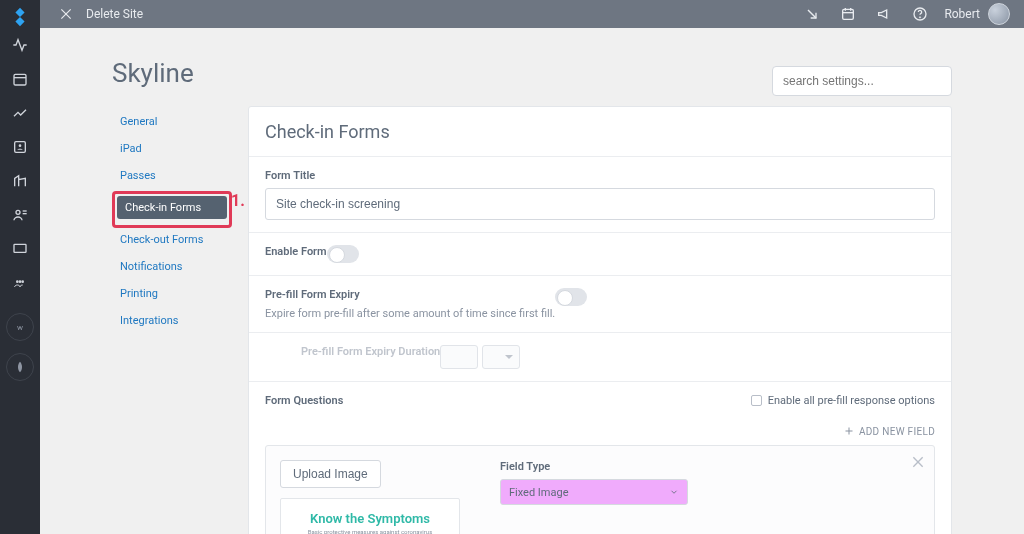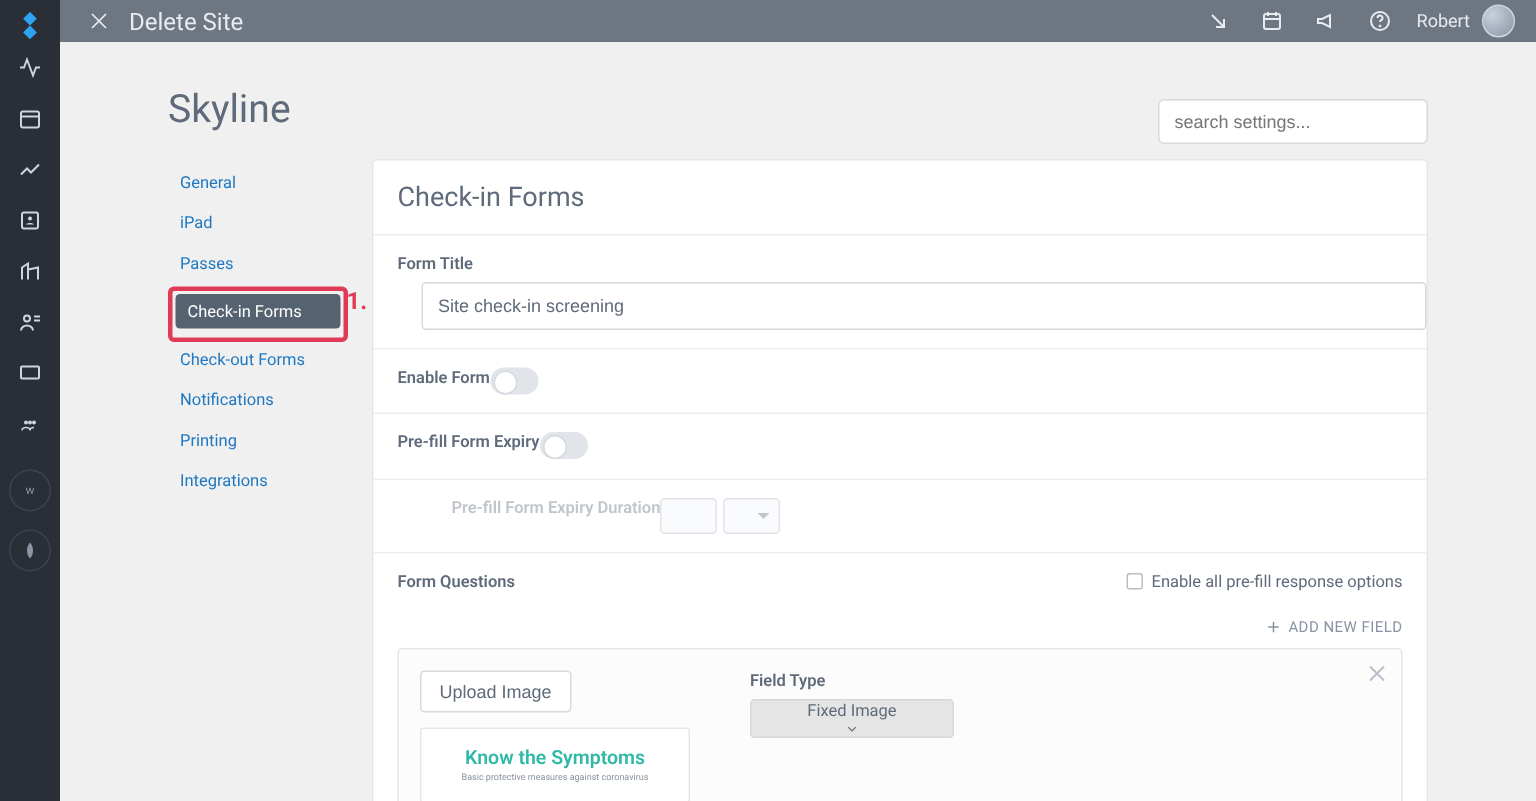--- a/index.html
+++ b/index.html
@@ -12,21 +12,21 @@
   .rail .rail-icon { width: 40px; height: 34px; display: flex; align-items: center; justify-content: center; color: #d0d4db; cursor: pointer; }
   .rail .rail-icon svg { width: 16px; height: 16px; fill: currentColor; }
   .rail .rail-top svg { width: 22px; height: 22px; }
   .rail .rail-sep { flex: 0 0 1px; width: 26px; background: transparent; margin-top: 6px; }
   .rail .rail-circle { border: 1px solid #3e434c; border-radius: 50%; width: 28px; height: 28px; display: flex; align-items: center; justify-content: center; margin: 6px 0; }
 
   
   .topbar { position: fixed; top: 0; left: 40px; right: 0; height: 28px; background: #6e7682; display: flex; align-items: center; color: #e8ebef; padding-left: 16px; padding-right: 14px; font-size: 12px; z-index: 15; }
   .topbar .close-x { display: inline-flex; width: 20px; height: 20px; align-items: center; justify-content: center; cursor: pointer; }
   .topbar .close-x svg { width: 14px; height: 14px; stroke: #e8ebef; }
-  .topbar .top-action { margin-left: 10px; font-size: 16px; color: #e8ebef; cursor: pointer; }
+  .topbar .top-action { margin-left: 10px; font-size: 12px; color: #e8ebef; cursor: pointer; }
   .topbar .spacer { flex: 1; }
   .topbar .tb-icon { width: 24px; height: 24px; display: inline-flex; align-items: center; justify-content: center; margin-left: 12px; cursor: pointer; color: #e8ebef; }
   .topbar .tb-icon svg { width: 16px; height: 16px; stroke: currentColor; fill: none; }
   .topbar .user-name { margin-left: 12px; font-size: 12px; }
   .topbar .avatar { width: 22px; height: 22px; border-radius: 50%; background: radial-gradient(circle at 30% 30%, #c9d1dc, #8893a3); margin-left: 8px; border: 1px solid #cfd5dd; }
 
   
   .page { position: absolute; top: 28px; left: 40px; right: 0; bottom: 0; background: #f0f0f0; overflow: auto; }
   .page-inner { width: 840px; margin: 0 auto; padding: 22px 0 20px 0; }
   .head-row { display: flex; align-items: center; justify-content: space-between; margin-bottom: 10px; }
@@ -38,21 +38,21 @@
   .sn-item { display: block; font-size: 11px; color: #1f78c1; text-decoration: none; padding: 5px 8px; margin-bottom: 4px; border-radius: 3px; cursor: pointer; }
   .sn-item.active { background: #556270; color: #fff; }
   .sn-wrap { position: relative; padding: 2px; }
   .sn-wrap.highlighted { border: 3px solid #e03a57; border-radius: 4px; }
   .annot { position: absolute; left: 116px; top: -3px; color: #e03a57; font-weight: bold; font-size: 16px; }
 
   .panel { flex: 1; background: #fff; border: 1px solid #e3e6ea; border-radius: 3px; min-width: 0; }
   .panel-title { font-size: 18px; color: #5f6b7a; padding: 14px 16px; font-weight: 400; }
   .p-section { border-top: 1px solid #ebedf0; padding: 12px 16px; }
   .label { font-size: 11px; color: #5f6b7a; font-weight: 600; margin-bottom: 6px; display: block; }
-  .text-input { width: 100%; height: 32px; border: 1px solid #d5d9df; border-radius: 3px; padding: 0 10px; font-size: 12px; color: #5f6b7a; margin-left: 16px; }
+  .text-input { width: 100%; height: 32px; border: 1px solid #d5d9df; border-radius: 3px; padding: 0 10px; font-size: 12px; color: #5f6b7a; }
   .row-flex { display: flex; align-items: flex-start; }
   .sub { font-size: 11px; color: #8a93a1; margin-top: 2px; }
   .muted .label, .muted .sub { color: #c0c5cd; padding-left: 36px; }
   .toggle { width: 32px; height: 18px; border-radius: 10px; background: #e1e4e9; position: relative; cursor: pointer; flex: none; }
   .toggle::after { content: ""; position: absolute; top: 2px; left: 2px; width: 14px; height: 14px; border-radius: 50%; background: #fff; border: 1px solid #d5d9df; }
   .num-inputs { display: flex; gap: 4px; }
   .ni { width: 38px; height: 24px; border: 1px solid #e1e4e9; background: #fafbfc; border-radius: 3px; color: #c0c5cd; position: relative; }
   .ni.caret::after { content: ""; position: absolute; right: 6px; top: 9px; border: 4px solid transparent; border-top-color: #c0c5cd; }
 
   .fq-row { display: flex; align-items: center; justify-content: space-between; padding: 12px 16px; border-top: 1px solid #ebedf0; }
@@ -66,21 +66,21 @@
   .field-card { margin: 0 16px 16px 16px; border: 1px solid #e3e6ea; border-radius: 3px; background: #fcfcfd; padding: 14px; display: flex; gap: 20px; position: relative; }
   .field-card .close-card { position: absolute; top: 8px; right: 8px; cursor: pointer; color: #b8bec8; }
   .field-card .close-card svg { width: 16px; height: 16px; stroke: currentColor; }
   .left-col { flex: 0 0 200px; }
   .upload-btn { border: 1px solid #d5d9df; background: #fff; border-radius: 3px; padding: 6px 12px; font-size: 12px; color: #5f6b7a; cursor: pointer; }
   .img-preview { margin-top: 10px; width: 180px; border: 1px solid #e3e6ea; background: #fff; padding: 12px 8px; text-align: center; border-radius: 2px; }
   .img-preview .kt-title { font-size: 13px; color: #2fb9a7; font-weight: 600; }
   .img-preview .kt-sub { font-size: 6px; color: #8a93a1; margin-top: 2px; }
 
   .right-col { flex: 1; }
-  .select-box { width: 136px; height: 26px; border: 1px solid #d5d9df; background: #e5e5e5; border-radius: 3px; padding: 0 8px; font-size: 11px; color: #5f6b7a; display: flex; align-items: center; justify-content: space-between; cursor: pointer; flex-direction: column; }
+  .select-box { width: 188px; height: 26px; border: 1px solid #d5d9df; background: #f0abfc; border-radius: 3px; padding: 0 8px; font-size: 11px; color: #5f6b7a; display: flex; align-items: center; justify-content: space-between; cursor: pointer; }
   .select-box svg { width: 10px; height: 10px; }
 </style>
 </head>
 <body>
 
 <div class="rail">
   <div class="rail-top">
     <svg viewBox="0 0 24 24">
         <path d="M12 2l5 5-5 5-5-5 5-5zm0 10l5 5-5 5-5-5 5-5z" fill="#2ea3f2"></path>
       </svg>
@@ -217,20 +217,21 @@
         </div>
 
         <div class="p-section row-flex">
           <span class="label" style="margin-bottom:0">Enable Form</span>
           <div class="toggle"></div>
         </div>
 
         <div class="p-section row-flex">
           <div>
             <span class="label">Pre-fill Form Expiry</span>
+            <div class="sub">Expire form pre-fill after some amount of time since first fill.</div>
           </div>
           <div class="toggle"></div>
         </div>
 
         <div class="p-section row-flex muted">
           <div>
             <span class="label">Pre-fill Form Expiry Duration</span>
           </div>
           <div class="num-inputs">
             <div class="ni"></div>

